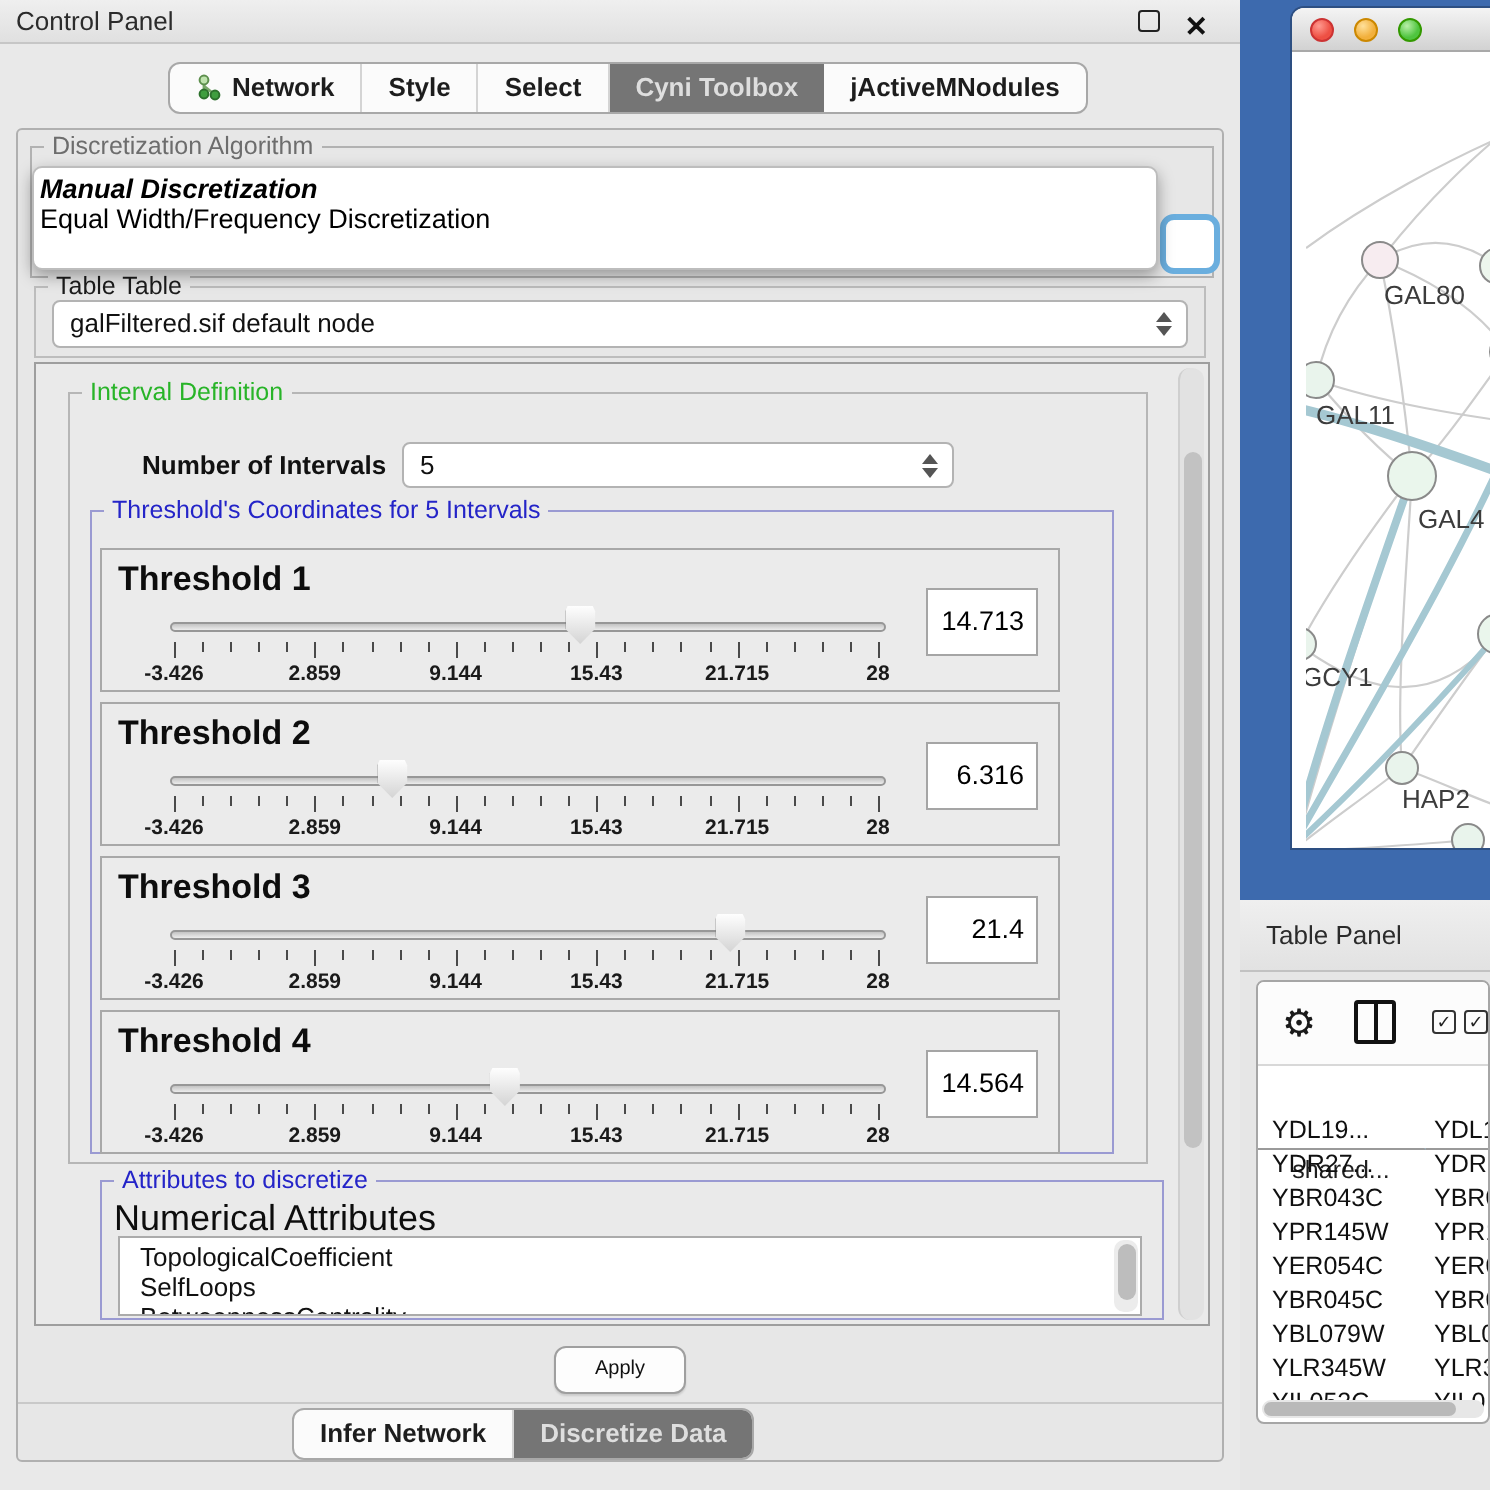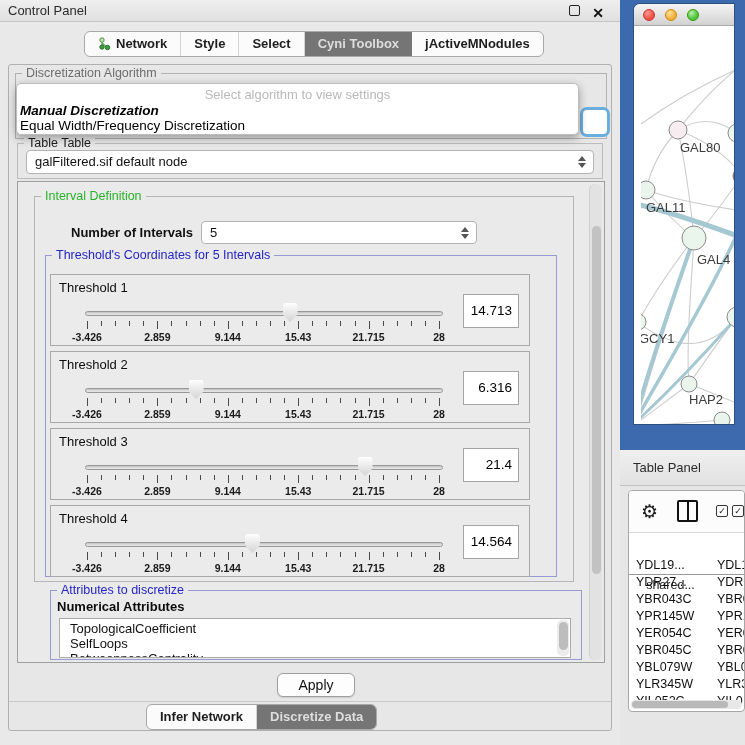--- a/index.html
+++ b/index.html
@@ -62,55 +62,55 @@
     background:#e2e2e2; border-left:1px solid #cfcfcf; border-radius:6px; }
   .vthumb { position:absolute; left:1.5px; width:9px; background:#c2c2c2; border-radius:5px; }
 
   #interval-group { left:16px; top:14px; width:540px; height:386px; border-color:#b6b6b6; }
   #noi-label { position:absolute; left:36px; top:28px; font-size:13px; font-weight:bold; color:#111; }
   #noi-combo { left:166px; top:24px; width:276px; height:23px; }
   #thresh-group { left:10px; top:58px; width:512px; height:322px; border-color:#9a9ad2; }
 
   .tbox { position:absolute; left:4px; width:480px; height:72px; background:#ebebeb;
     border:1px solid #a8a8a8; }
-  .tbox-label { position:absolute; left:8px; top:5px; font-size:13px; font-weight:normal; color:#0d0d0d;text-align:center; }
+  .tbox-label { position:absolute; left:8px; top:5px; font-size:17px; font-weight:bold; color:#0d0d0d;text-align:center; }
   .track { position:absolute; left:34px; top:36px; width:358px; height:5px;
     background:linear-gradient(#c3c3c3,#ececec); border:1px solid #979797; border-radius:3px; }
   .thumb { position:absolute; top:28px; width:15px; height:19px;
     background:linear-gradient(#fefefe,#d4d4d4);
     clip-path:polygon(8% 0,92% 0,100% 14%,100% 60%,50% 100%,0 60%,0 14%);
     filter:drop-shadow(0 0 0.7px #777); }
   .ticks { position:absolute; left:36px; top:46px; width:352px; height:9px; }
   .tick { position:absolute; top:0; width:1px; height:5px; background:#4a4a4a; }
   .tick.major { height:8px; }
   .scale { position:absolute; left:36px; top:56px; width:352px; height:12px; }
   .scale span { position:absolute; transform:translateX(-50%); font-size:10.5px; font-weight:bold;
     color:#1a1a1a; white-space:nowrap; }
   .vbox { position:absolute; left:412px; top:19px; width:56px; height:34px; background:#fff;
     border:1px solid #a5a5a5; font-size:13.5px; color:#000; text-align:right;
     line-height:32px; padding-right:6px; }
 
   #attr-group { left:32px; top:408px; width:532px; height:70px; border-color:#9a9ad2; }
-  #attr-label { position:absolute; left:6px; top:8px; font-size:13px; font-weight:bold; color:#0d0d0d; }
+  #attr-label { position:absolute; left:6px; top:8px; font-size:18px; font-weight:normal; color:#0d0d0d; }
   #attr-list { position:absolute; left:8px; top:27px; width:512px; height:40px; background:#fff;
     border:1px solid #ababab; overflow:hidden; padding:2px 0 0 10px; }
   .attr-item { font-size:13px; color:#111; line-height:15px; white-space:nowrap; }
   #attr-vscroll { position:absolute; top:1px; right:1px; width:12px; bottom:1px; background:#ececec; border-radius:5px; }
   #attr-vthumb { position:absolute; left:1.5px; top:2px; width:9px; height:28px; background:#bdbdbd; border-radius:5px; }
 
-  #apply-btn { position:absolute; left:268px; top:608px; width:78px; height:24px; background:#fdfdfd;
-    border:1px solid #9f9f9f; border-radius:6px; font-size:14px; color:#111; text-align:center;
+  #apply-btn { position:absolute; left:268px; top:608px; width:66px; height:24px; background:#fdfdfd;
+    border:1px solid #9f9f9f; border-radius:6px; font-size:10px; color:#111; text-align:center;
     line-height:22px; box-shadow:0 1px 1px rgba(0,0,0,.12); }
   #bt-divider { position:absolute; left:0; top:636px; width:602px; height:1px; background:#c9c9c9; }
   #bottom-tabs { left:137px; top:639px; }
 
   
   #right-panel { position:absolute; left:620px; top:0; width:125px; height:745px; }
   #net-frame { position:absolute; left:0; top:0; width:125px; height:450px; background:#3d6aae; }
-  #mac-window { position:absolute; left:14px; top:4px; width:100px; height:420px;
+  #mac-window { position:absolute; left:26px; top:4px; width:100px; height:420px;
     border-radius:6px 0 0 0; overflow:hidden; background:#fff;
     box-shadow:0 0 0 1px rgba(0,0,0,.25);padding-left:12px; }
   #mac-titlebar { position:absolute; left:0; top:0; width:100%; height:22px;
     background:linear-gradient(#f4f4f4,#d2d2d2); border-bottom:1px solid #a9a9a9; }
   .light { position:absolute; top:5px; width:12px; height:12px; border-radius:50%; }
   #light-close { left:9px;  background:radial-gradient(circle at 35% 30%, #ff9a90, #ee5044 60%); border:0.5px solid #c33; }
   #light-min   { left:31px; background:radial-gradient(circle at 35% 30%, #ffe09a, #f2b03c 60%); border:0.5px solid #c80; }
   #light-zoom  { left:53px; background:radial-gradient(circle at 35% 30%, #b9f0a8, #4fc43f 60%); border:0.5px solid #390; }
   #net-canvas { position:absolute; left:7px; top:24px; width:108px; height:396px; background:#fff; }
 
@@ -180,21 +180,20 @@
   </div>
 
   <div id="outer-panel">
 
     <div id="disc-group" class="group">
       <span class="group-title gt-gray">Discretization Algorithm</span>
       <div id="combo-focus"></div>
     </div>
 
     <div id="algo-popup">
-      <div id="popup-prompt">Select algorithm to view settings</div>
       <div class="popup-item bold">Manual Discretization</div>
       <div class="popup-item">Equal Width/Frequency Discretization</div>
     </div>
 
     <div id="td-group" class="group">
       <span class="group-title gt-black">Table Table</span>
       <div id="td-combo" class="combo">
         <span class="val">galFiltered.sif default node</span>
         <span class="spinner"></span>
       </div>

